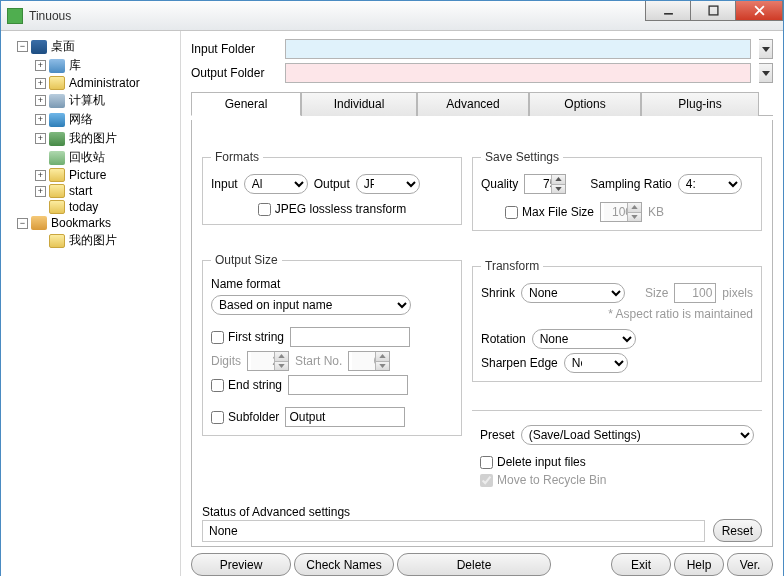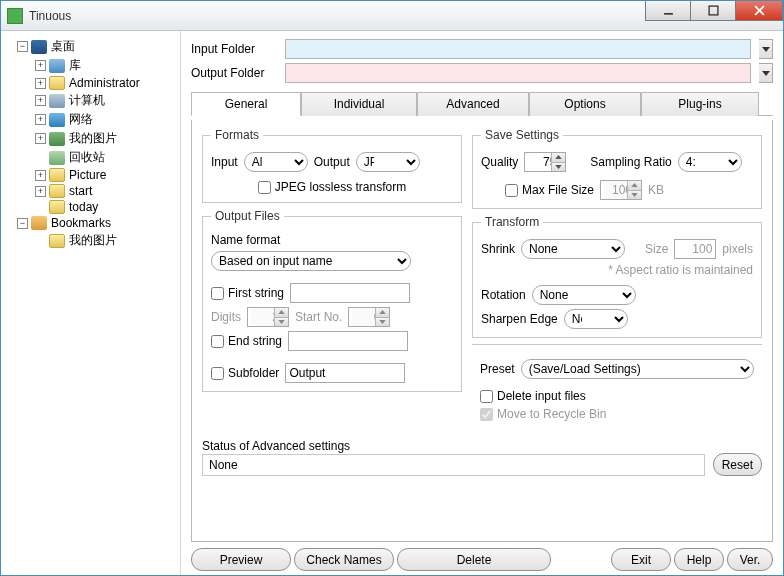--- a/index.html
+++ b/index.html
@@ -37,21 +37,21 @@
 .dropdown-arrow { width:14px; height:20px; border:1px solid #a8a8a8; border-left:none; background:linear-gradient(#f4f4f4,#dedede); display:flex; align-items:center; justify-content:center; }
 .tabs { display:flex; border-bottom:1px solid #b8b8b8; margin-top:4px; }
 .tab { padding:4px 0; text-align:center; border:1px solid #b8b8b8; border-bottom:none; background:linear-gradient(#f6f6f6,#e6e6e6); margin-right:0px; position:relative; top:1px; }
 .tab.active { background:#fff; border-bottom:1px solid #fff; }
 .tab:nth-child(1){width:110px;} .tab:nth-child(2){width:116px;} .tab:nth-child(3){width:112px;} .tab:nth-child(4){width:112px;} .tab:nth-child(5){width:118px;}
 .content { flex:1; border:1px solid #b8b8b8; border-top:none; padding:8px 10px 4px; display:flex; flex-direction:column; gap:6px; overflow:hidden;}
 .cols { display:flex; gap:10px; }
 .col { display:flex; flex-direction:column; gap:6px; }
 .col.left { width:260px; }
 .col.right { flex:1; }
-fieldset { border:1px solid #c8c8c8; padding:6px 8px 8px; }
+fieldset { border:1px solid #c8c8c8; padding:6px 8px 8px;margin-top:22px; }
 legend { padding:0 4px; color:#333; }
 .row { display:flex; align-items:center; gap:6px; margin-top:4px; }
 .row label, .row span.lbl { white-space:nowrap; }
 select, input[type=text], .spin { height:20px; border:1px solid #a8a8a8; background:#fff; padding:0 3px; }
 select { padding-right:29px;border-radius:10px; }
 .spin { width:42px; position:relative; }
 .spin input { border:none; width:28px; height:18px; text-align:right; outline:none; }
 .spin .spin-btns { position:absolute; right:0; top:0; width:14px; height:18px; display:flex; flex-direction:column; }
 .spin .sb { flex:1; background:linear-gradient(#f4f4f4,#dcdcdc); border-left:1px solid #b5b5b5; display:flex; align-items:center; justify-content:center; }
 .spin .sb:first-child{border-bottom:1px solid #b5b5b5;}
@@ -203,21 +203,21 @@
               </div>
               <div class="row" style="justify-content:center;margin-top:8px;">
                 <label class="check">
                     <input type="checkbox" style="">
                     <span>JPEG lossless transform</span>
                   </label>
               </div>
             </fieldset>
 
             <fieldset>
-              <legend>Output Files</legend>
+              <legend>Output Size</legend>
               <div class="row">
                   <span class="lbl">Name format</span>
                 </div>
               <div class="row">
                   <select style="width:200px"><option>Based on input name</option></select>
                 </div>
               <div class="row" style="margin-top:12px;">
                 <label class="check">
                     <input type="checkbox" style="">
                     <span>First string</span>

